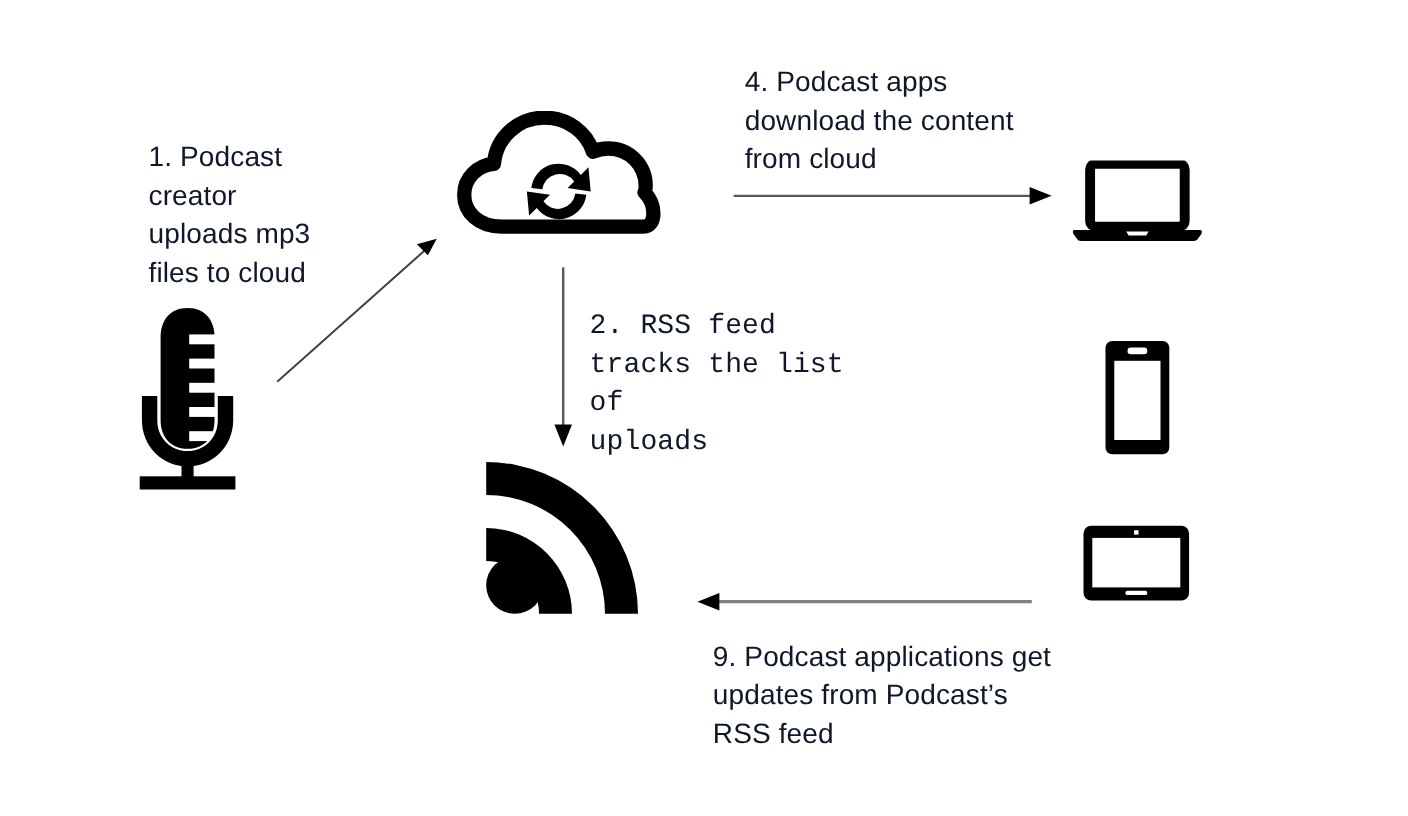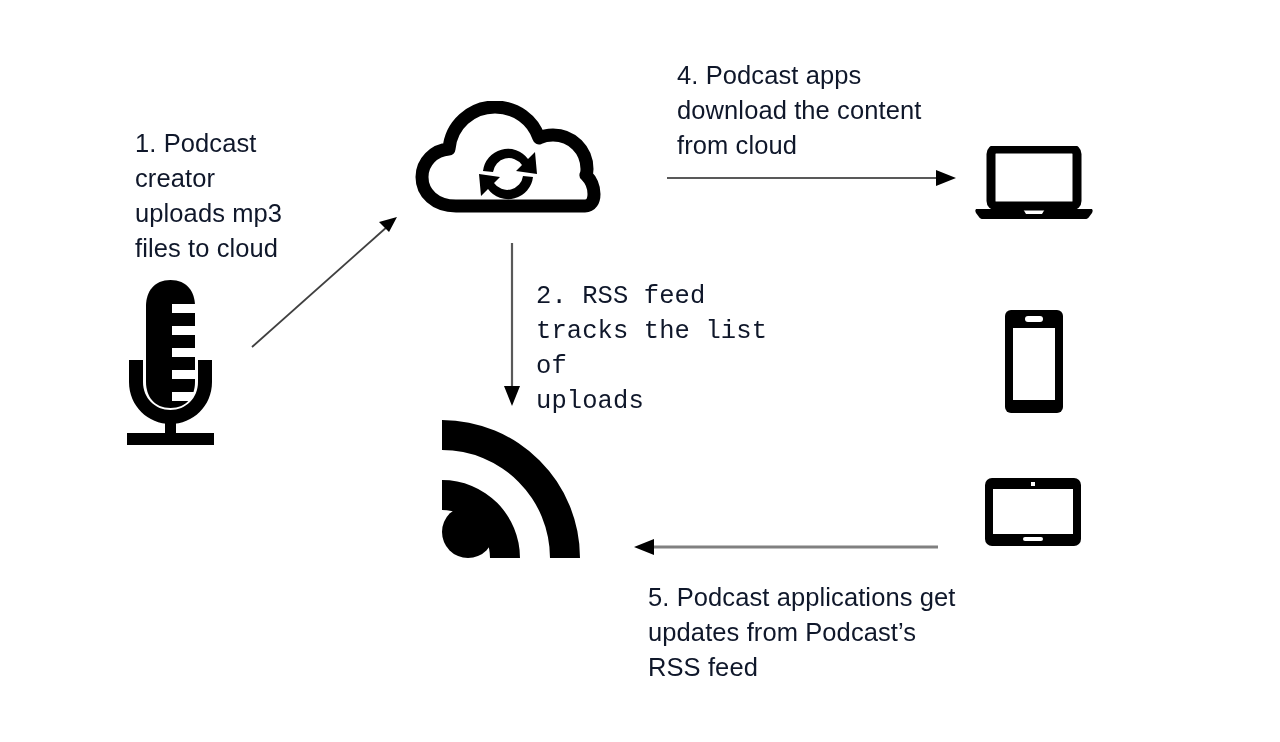--- a/index.html
+++ b/index.html
@@ -48,21 +48,21 @@
 
   <div class="label" style="left:135px; top:103px; width:270px;margin-top:23px;">1. Podcast
 creator
 uploads mp3
 files to cloud</div>
 
   <div class="label" style="left:536px; top:279px; width:260px;font-family:Liberation Mono, monospace;">2. RSS feed
 tracks the list of
 uploads</div>
 
-  <div class="label" style="left:648px; top:580px; width:360px;">5. Podcast applications get
+  <div class="label" style="left:648px; top:580px; width:360px;">9. Podcast applications get
 updates from Podcast’s
 RSS feed</div>
 
   <div class="label" style="left:677px; top:58px; width:320px;">4. Podcast apps
 download the content
 from cloud</div>
 
   <div class="icon-box" style="left:123px; top:278px; width:95px; height:168px;">
     <svg viewBox="0 0 95 168" xmlns="http://www.w3.org/2000/svg">
 

